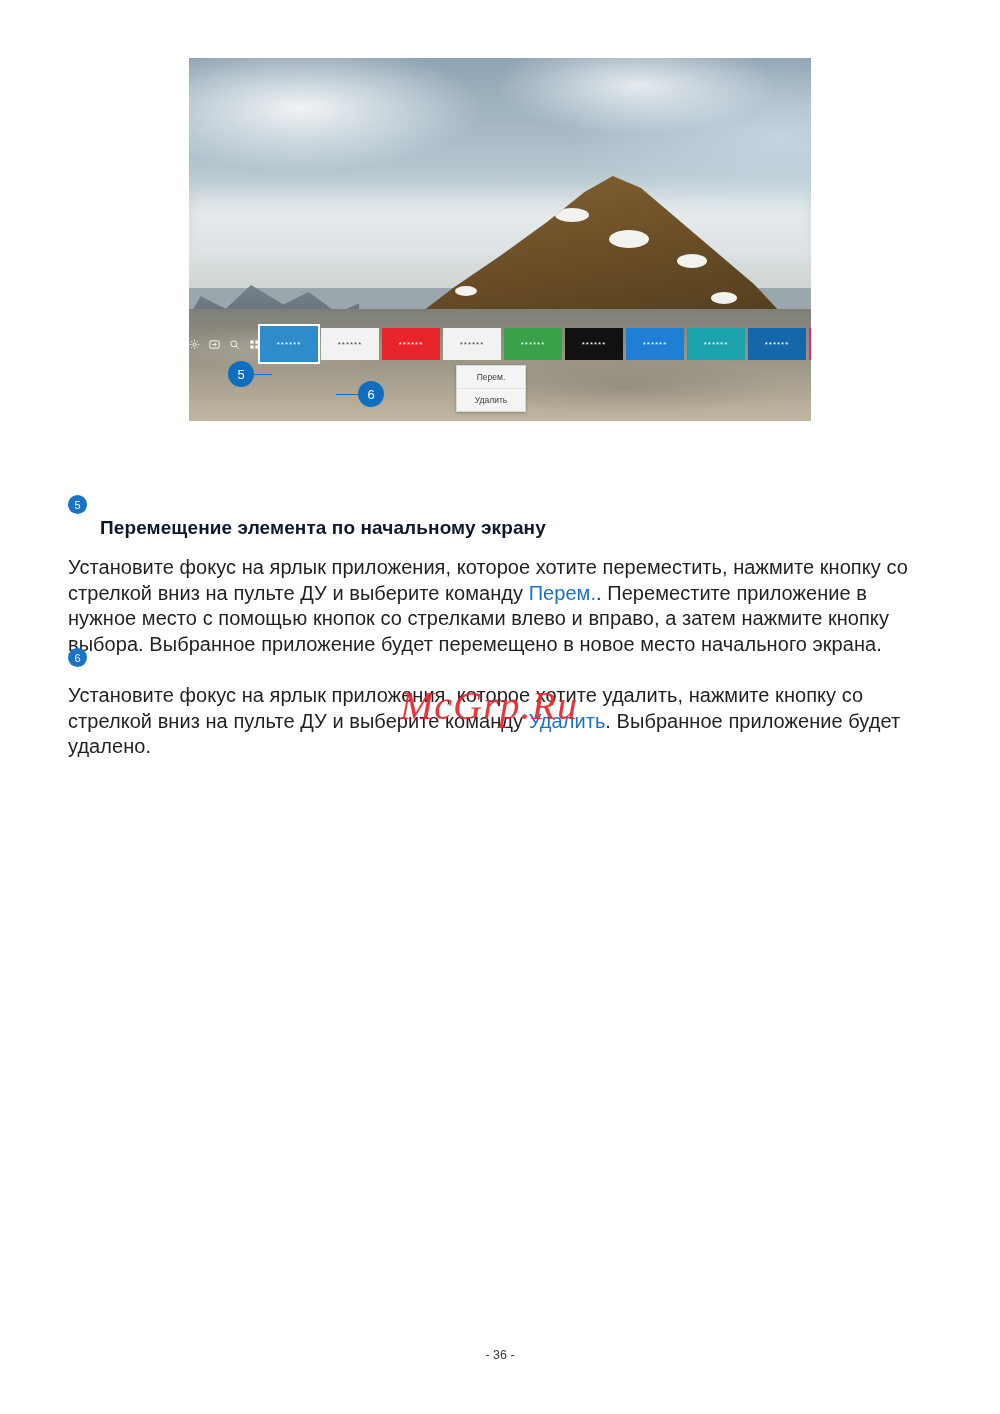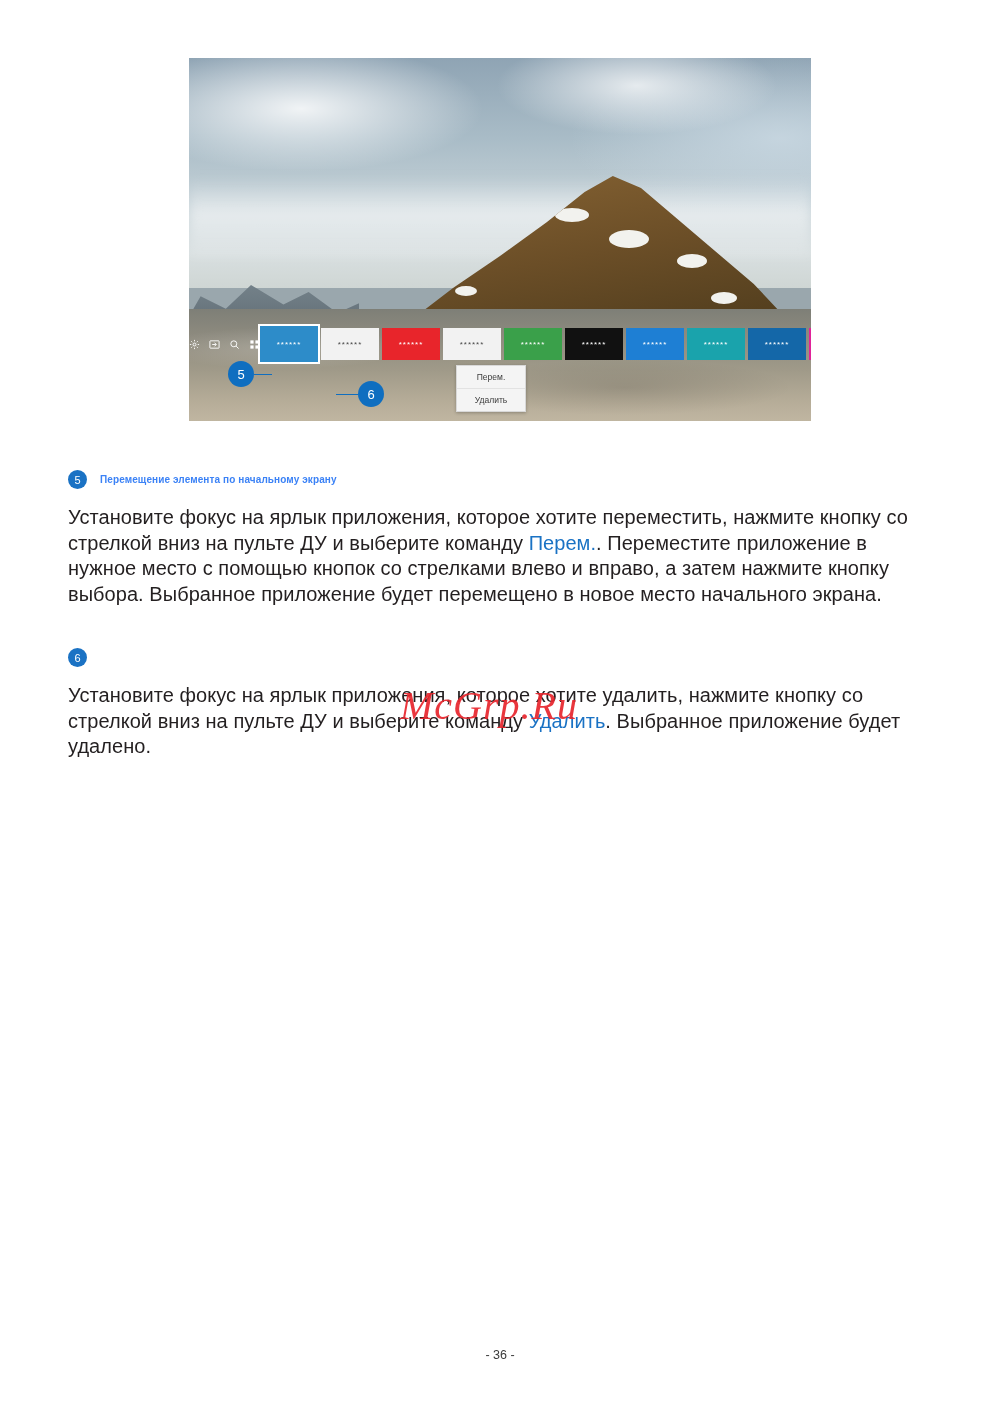--- a/index.html
+++ b/index.html
@@ -178,24 +178,25 @@
     border-radius: 50%;
     background: #1a72c4;
     color: #ffffff;
     font-size: 11px;
     display: flex;
     align-items: center;
     justify-content: center;
     flex: none;
   }
   .heading-text {
-    font-size: 10px;
+    font-size: 19px;
     font-weight: bold;
-    color: #3b82f6;
+    color: #0f172a;
     letter-spacing: 0.1px;
+    margin-top: 47px;
   }
   .para {
     font-size: 20px;
     line-height: 25.5px;
     color: #231f20;
     letter-spacing: 0.05px;
   }
   .hl { color: #1a72c4; }
 
   #section-move { top: 470px; }

